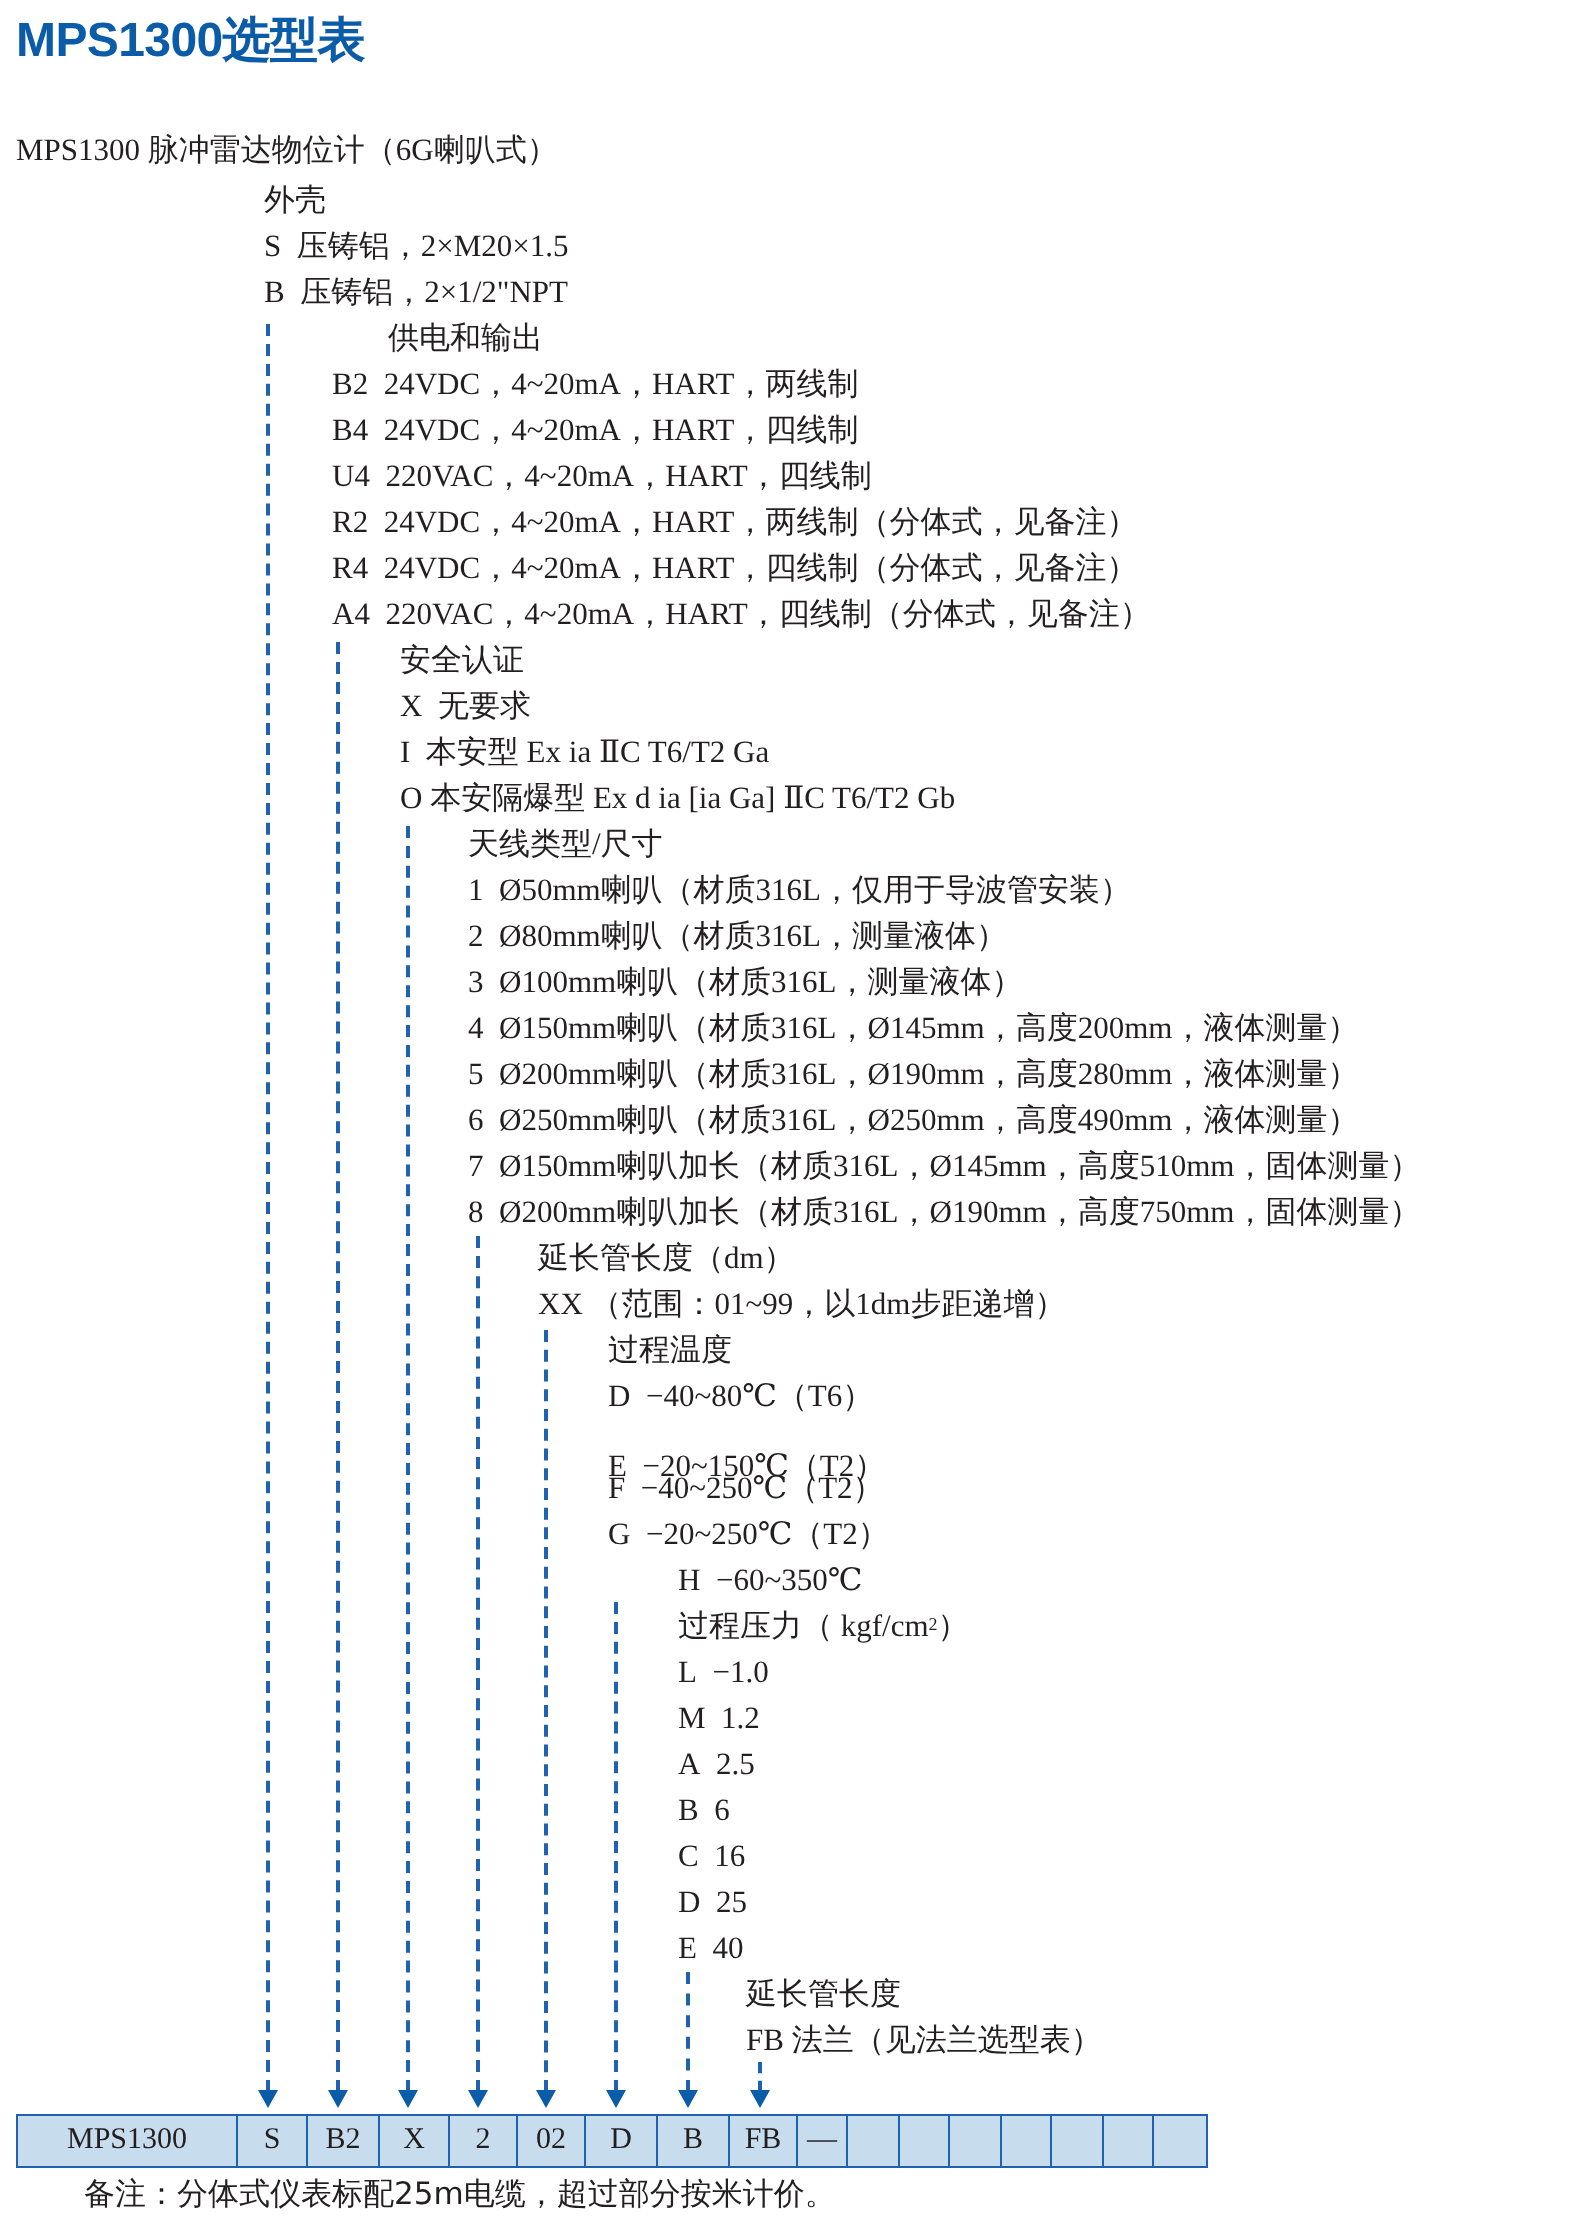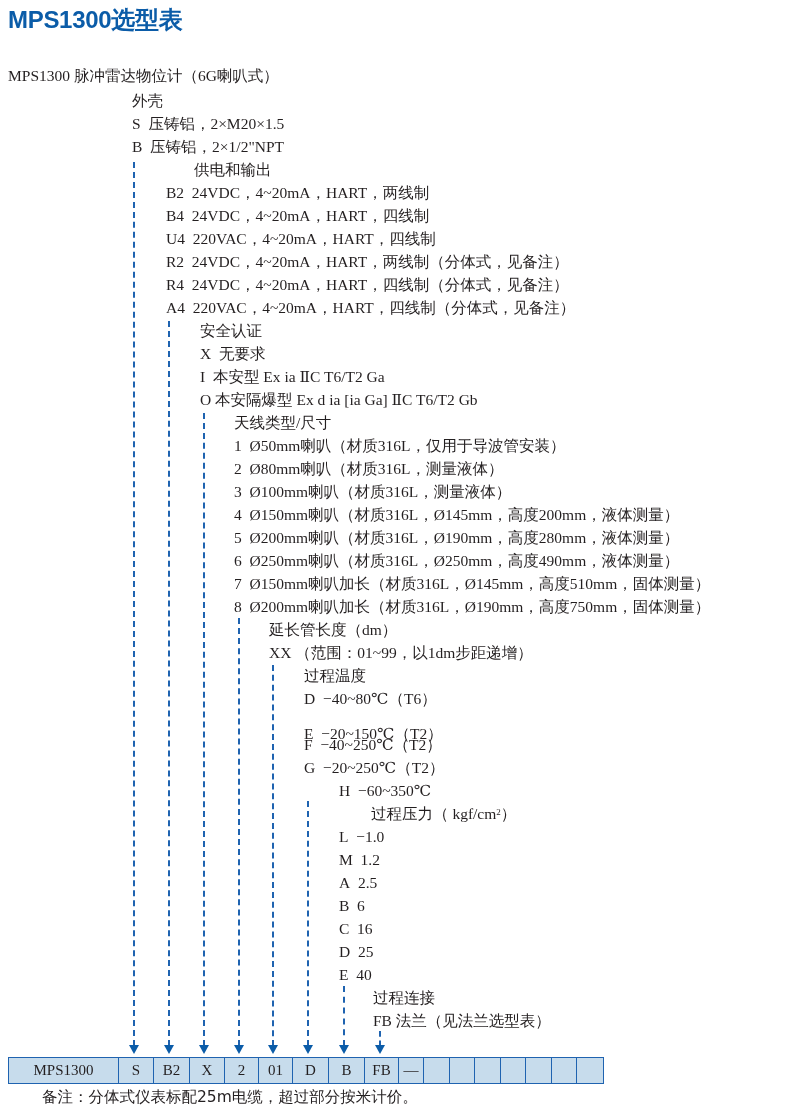--- a/index.html
+++ b/index.html
@@ -54,30 +54,30 @@
 <div class="line" style="left:269px;top:620px;">延长管长度（dm）</div>
 <div class="line" style="left:269px;top:643px;"><span>XX</span>&nbsp;<span>（范围：01~99，以1dm步距递增）</span></div>
 
 <div class="line" style="left:304px;top:666px;">过程温度</div>
 <div class="line" style="left:304px;top:689px;"><span>D</span>&nbsp;&nbsp;<span>−40~80℃（T6）</span></div>
 <div class="line" style="left:304px;top:712px;margin-top:12px;"><span>E</span>&nbsp;&nbsp;<span>−20~150℃（T2）</span></div>
 <div class="line" style="left:304px;top:735px;"><span>F</span>&nbsp;&nbsp;<span>−40~250℃（T2）</span></div>
 <div class="line" style="left:304px;top:758px;"><span>G</span>&nbsp;&nbsp;<span>−20~250℃（T2）</span></div>
 <div class="line" style="left:304px;top:781px;margin-left:35px;"><span>H</span>&nbsp;&nbsp;<span>−60~350℃</span></div>
 
-<div class="line" style="left:339px;top:804px;margin-left:32px;"><span>过程压力（ kgf/cm</span><span class="sup">2</span><span>）</span></div>
+<div class="line" style="left:339px;top:804px;"><span>过程压力（ kgf/cm</span><span class="sup">2</span><span>）</span></div>
 <div class="line" style="left:339px;top:827px;"><span>L</span>&nbsp;&nbsp;<span>−1.0</span></div>
 <div class="line" style="left:339px;top:850px;"><span>M</span>&nbsp;&nbsp;<span>1.2</span></div>
 <div class="line" style="left:339px;top:873px;"><span>A</span>&nbsp;&nbsp;<span>2.5</span></div>
 <div class="line" style="left:339px;top:896px;"><span>B</span>&nbsp;&nbsp;<span>6</span></div>
 <div class="line" style="left:339px;top:919px;"><span>C</span>&nbsp;&nbsp;<span>16</span></div>
 <div class="line" style="left:339px;top:942px;"><span>D</span>&nbsp;&nbsp;<span>25</span></div>
 <div class="line" style="left:339px;top:965px;"><span>E</span>&nbsp;&nbsp;<span>40</span></div>
 
-<div class="line" style="left:373px;top:988px;">过程连接</div>
+<div class="line" style="left:373px;top:988px;">延长管长度</div>
 <div class="line" style="left:373px;top:1011px;"><span>FB</span>&nbsp;<span>法兰（见法兰选型表）</span></div>
 
 <div class="vline" style="left:133px;top:162px;height:884px;"></div>
 <div class="vline" style="left:168px;top:321px;height:725px;"></div>
 <div class="vline" style="left:203px;top:413px;height:633px;"></div>
 <div class="vline" style="left:238px;top:618px;height:428px;"></div>
 <div class="vline" style="left:272px;top:665px;height:381px;"></div>
 <div class="vline" style="left:307px;top:801px;height:245px;"></div>
 <div class="vline" style="left:343px;top:986px;height:60px;"></div>
 <div class="vline" style="left:379px;top:1031px;height:15px;"></div>
@@ -90,21 +90,21 @@
 <div class="arrow" style="left:303px;top:1045px;"></div>
 <div class="arrow" style="left:339px;top:1045px;"></div>
 <div class="arrow" style="left:375px;top:1045px;"></div>
 
 <div class="code-table">
   <div class="cell" style="width:110px;">MPS1300</div>
   <div class="cell" style="width:35px;">S</div>
   <div class="cell" style="width:36px;">B2</div>
   <div class="cell" style="width:35px;">X</div>
   <div class="cell" style="width:34px;">2</div>
-  <div class="cell" style="width:34px;">01</div>
+  <div class="cell" style="width:34px;">02</div>
   <div class="cell" style="width:36px;">D</div>
   <div class="cell" style="width:36px;">B</div>
   <div class="cell" style="width:34px;">FB</div>
   <div class="cell" style="width:25px;">—</div>
   <div class="cell" style="width:25.5px;"></div>
   <div class="cell" style="width:25.5px;"></div>
   <div class="cell" style="width:25.5px;"></div>
   <div class="cell" style="width:25.5px;"></div>
   <div class="cell" style="width:25.5px;"></div>
   <div class="cell" style="width:25.5px;"></div>

